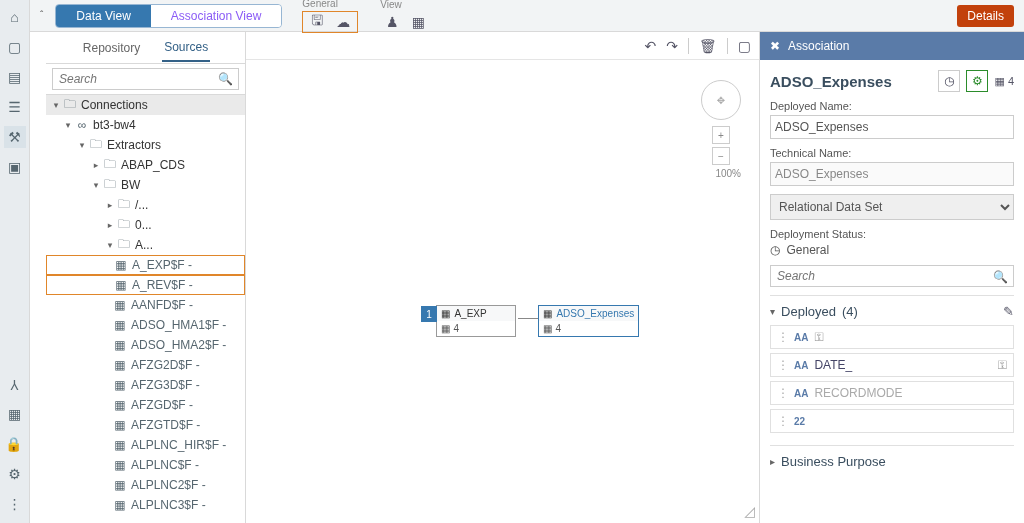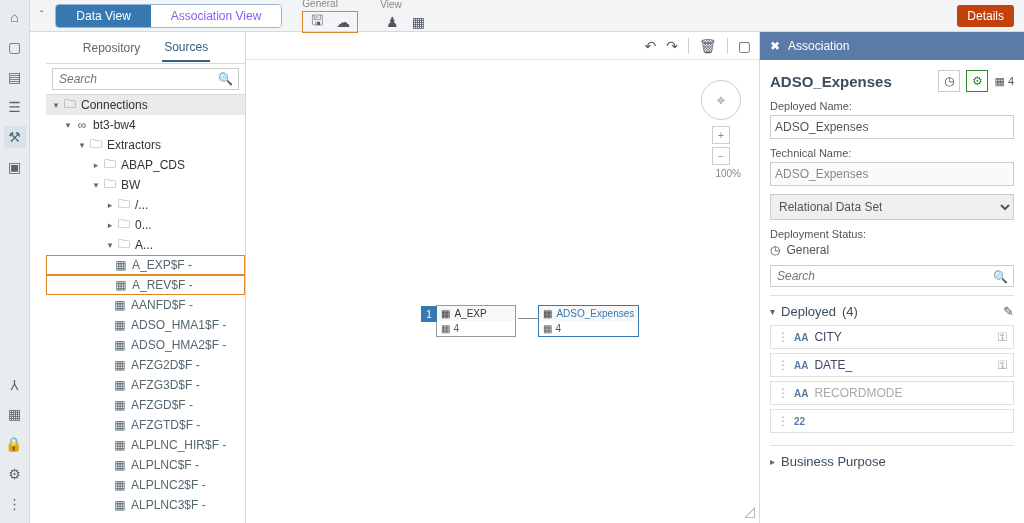--- a/index.html
+++ b/index.html
@@ -338,21 +338,20 @@
           <div class="sec-head">
             <span class="caret2">▾</span>
             <span>Deployed</span>
             <span class="cnt">(4)</span>
             <span class="spacer"></span>
             <span class="edit">✎</span>
           </div>
           <div class="col-row">
               <span class="drag">⋮</span>
               <span class="type">AA</span>
-              <span class="name">CITY</span>
               <span class="key">⚿</span>
             </div>
           <div class="col-row">
               <span class="drag">⋮</span>
               <span class="type">AA</span>
               <span class="name">DATE_</span>
               <span class="key">⚿</span>
             </div>
           <div class="col-row faded">
               <span class="drag">⋮</span>

